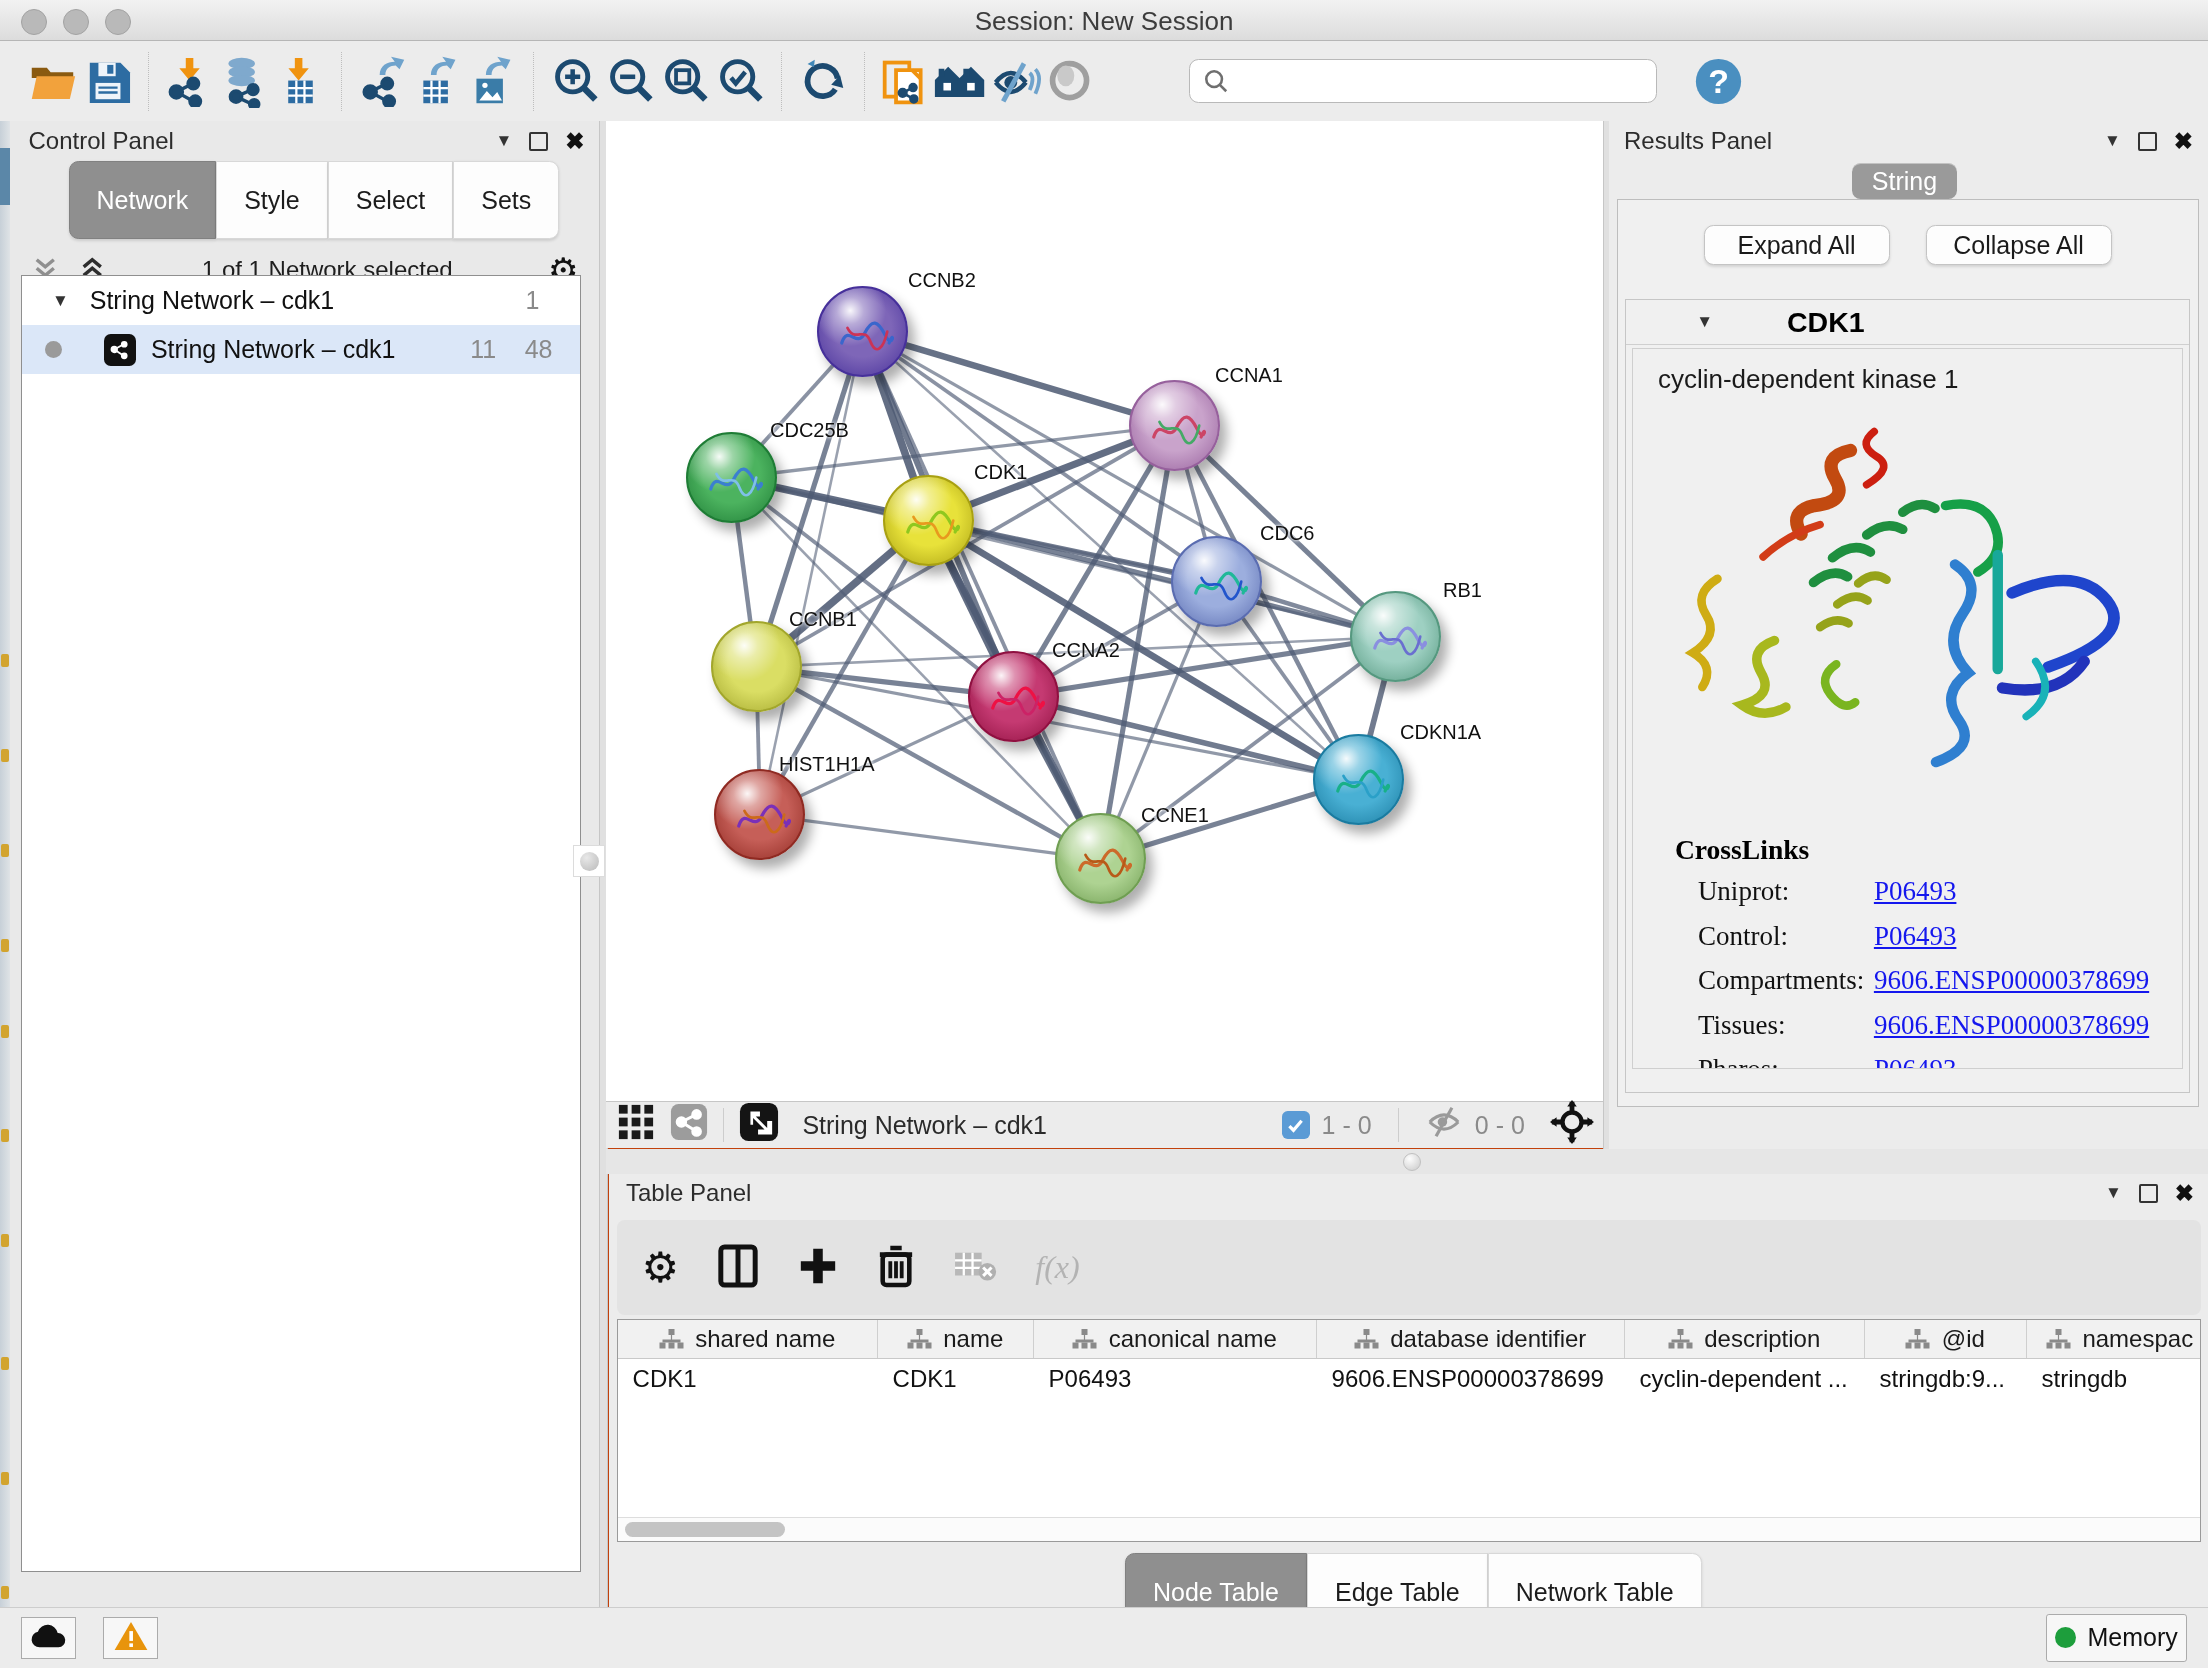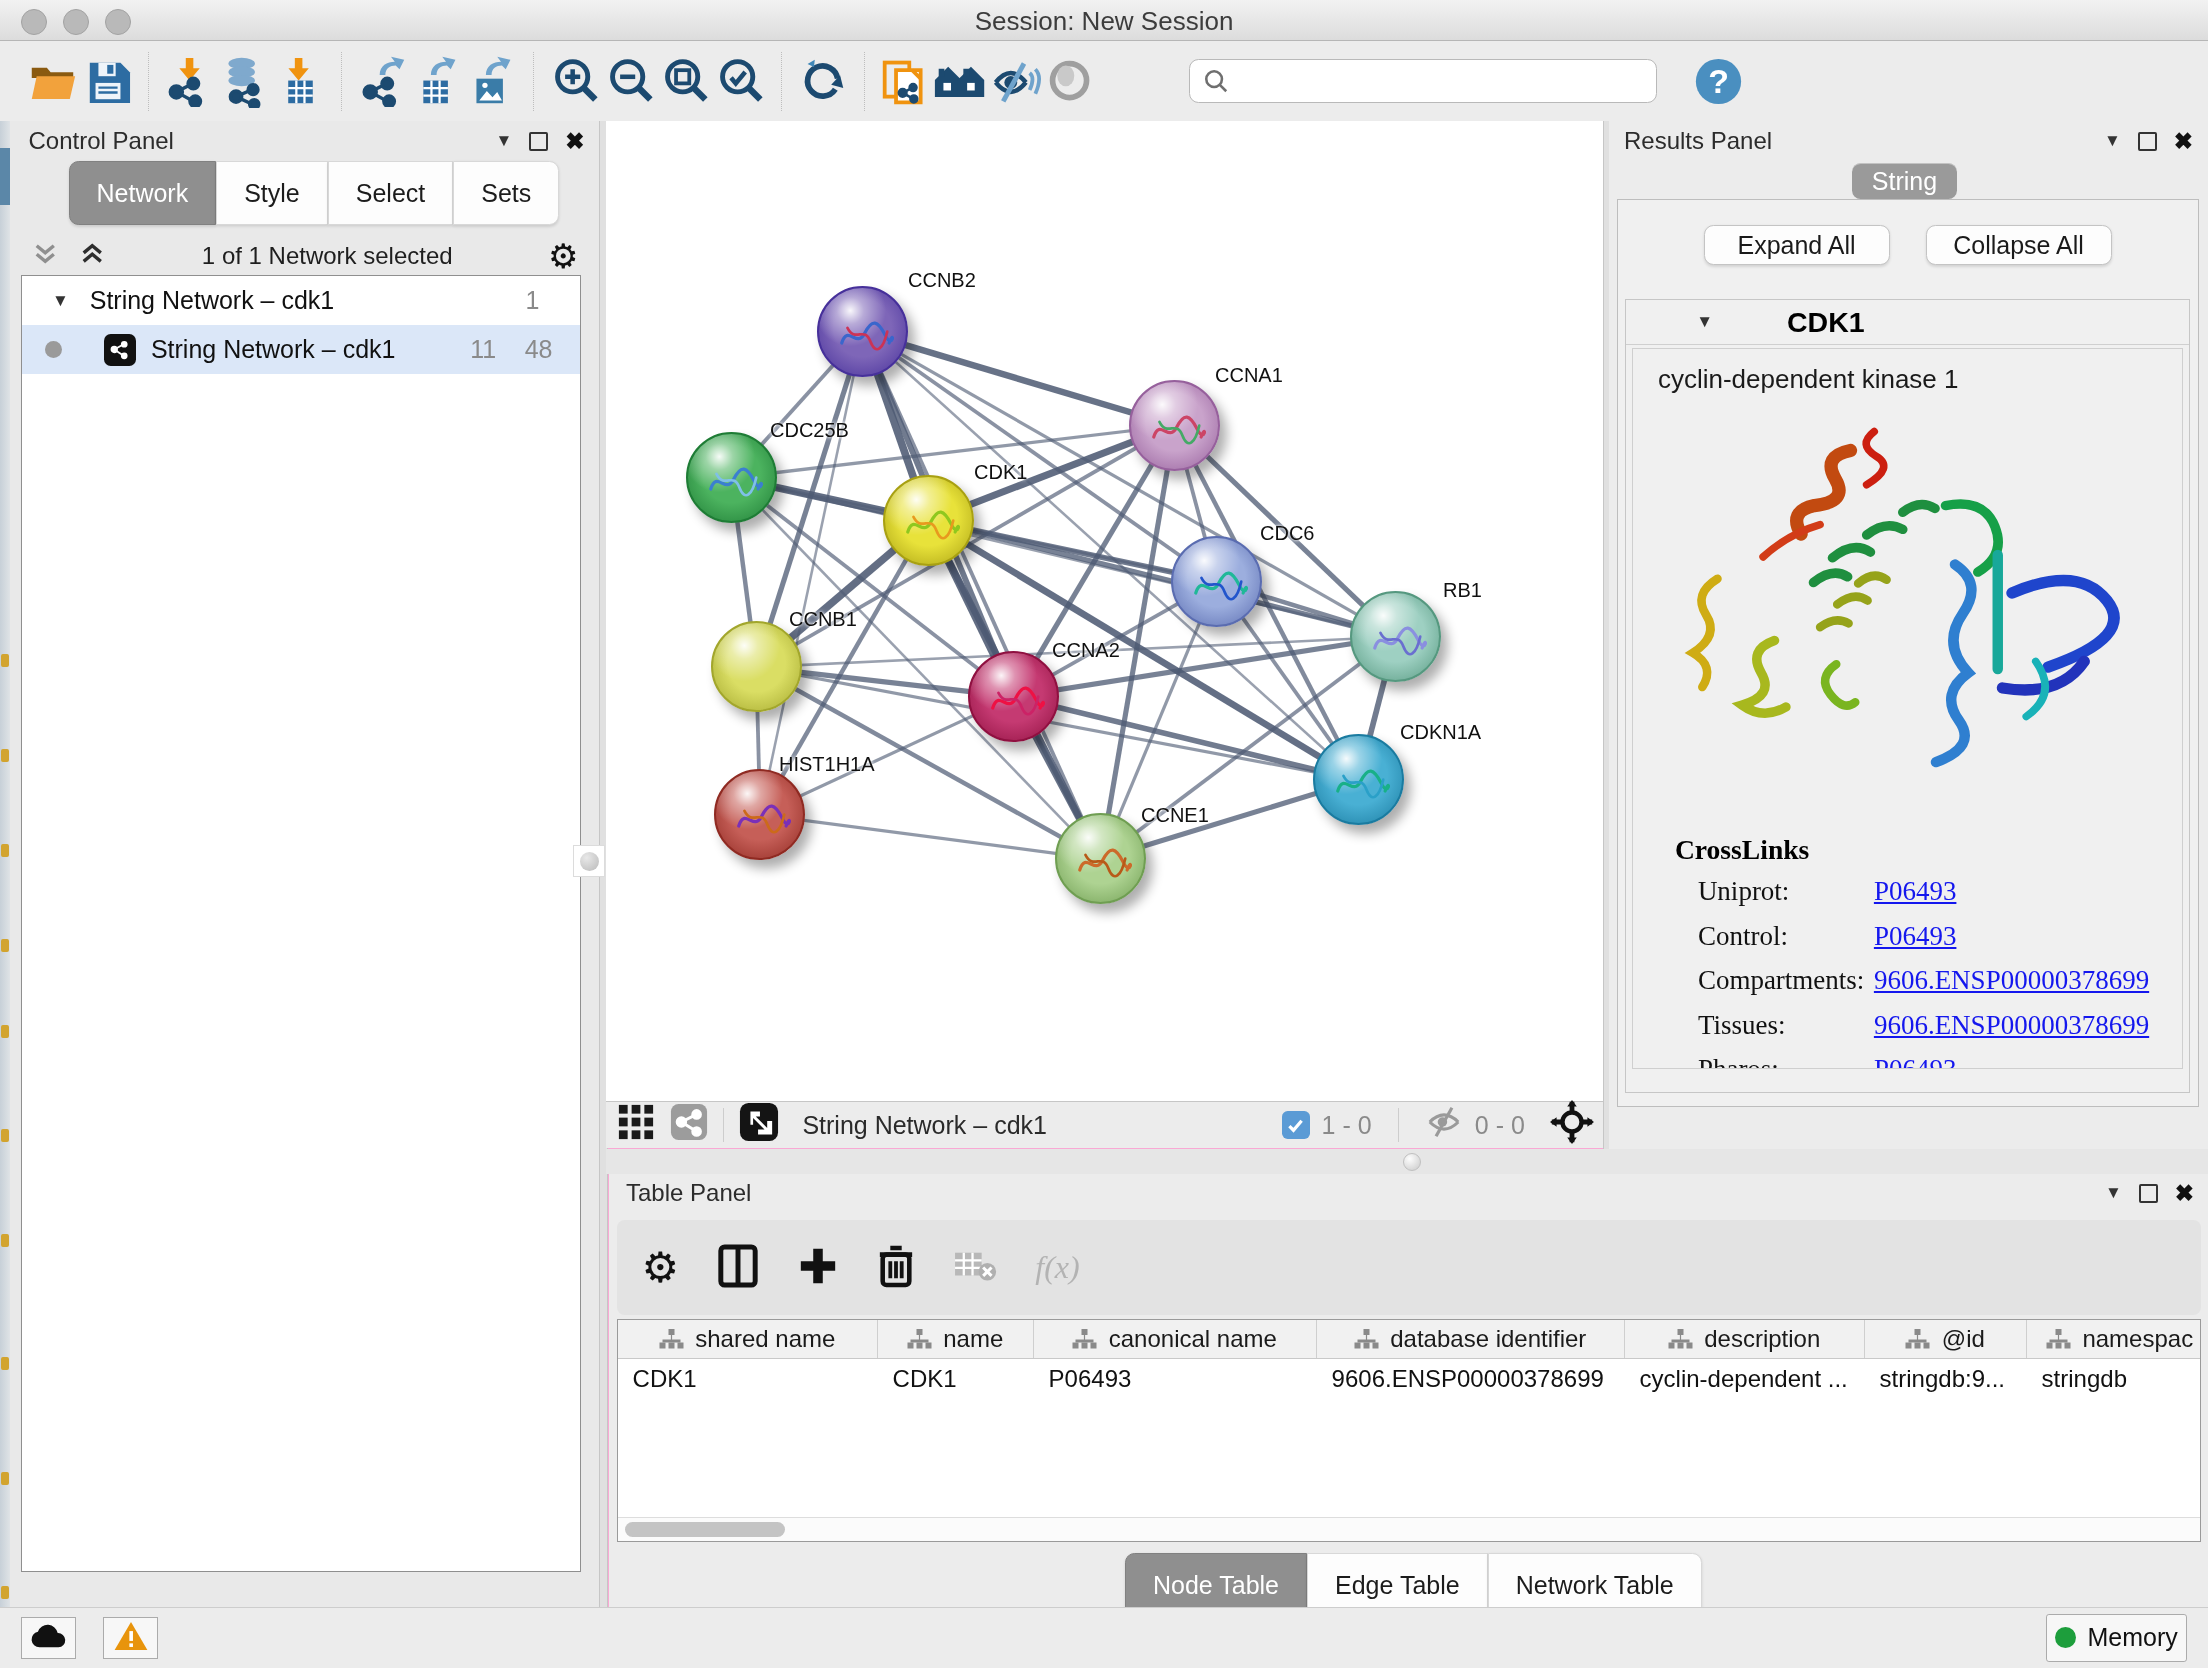--- a/index.html
+++ b/index.html
@@ -1,16 +1,16 @@
 <!DOCTYPE html>
 <html style="font-size:15px"><head>
 <meta charset="utf-8">
 <style>
   html,body{margin:0;padding:0;background:#d9d9d9;font-family:"Liberation Sans",sans-serif;}
-  #win{position:relative;width:2208px;height:1668px;background:#f9a8d4;overflow:hidden;
+  #win{position:relative;width:2208px;height:1668px;background:#c2410c;overflow:hidden;
        font-family:"Liberation Sans",sans-serif;color:#222;}
   
   #titlebar{position:absolute;left:0;top:0;width:2208px;height:40px;
     background:linear-gradient(#f2f2f2,#dcdcdc);border-bottom:1px solid #b6b6b6;}
   .tl{position:absolute;top:8.6px;width:24px;height:24px;border-radius:50%;
       background:#b9b9b9;border:1px solid #a2a2a2;}
   #title-text{position:absolute;left:0;right:0;top:5.7px;text-align:center;font-size:26px;
       color:#3c3c3c;}
   
   #toolbar{position:absolute;left:0;top:41px;width:2208px;height:80px;background:#ececec;
@@ -24,21 +24,21 @@
   #search-glass{position:absolute;left:13.3px;top:7.6px;}
   #help-btn{margin-left:34px;}
   
   .pn-head{display:flex;align-items:center;font-size:24px;color:#2c2c2c;}
   .pn-controls{margin-left:auto;display:flex;align-items:center;gap:17px;padding-right:15px;}
   .glyph-tri{font-size:17px;color:#333;}
   .glyph-box{width:15px;height:15px;border:2.4px solid #333;border-radius:1.9px;}
   .glyph-x{font-size:23px;color:#111;font-weight:bold;line-height:1;}
   
   .tabbar{display:flex;}
-  .tab{height:44px;display:flex;align-items:center;justify-content:center;padding:9px 27px;
+  .tab{height:44px;display:flex;align-items:center;justify-content:center;padding:16px 27px;
       background:#fdfdfd;border:1px solid #d8d8d8;font-size:25px;color:#1c1c1c;
       box-shadow:0 1.9px 2.9px rgba(0,0,0,.12);}
   .tab.first{border-radius:9.5px 0 0 9.5px;}
   .tab.last{border-radius:0 9.5px 9.5px 0;}
   .tab.sel{background:#8f8f8f;color:#fff;border-color:#818181;}
   
   #left-strip{position:absolute;left:0;top:121px;width:9.5px;height:1547px;
       background:linear-gradient(90deg,#c7d0d8,#dfe3e6);}
   #left-strip i{position:absolute;left:1px;width:7.6px;height:13.3px;background:#d2a42f;border-radius:1.9px;display:block;}
   #left-strip b{position:absolute;left:0;top:27px;width:9.5px;height:57px;background:#5b87a8;display:block;}

